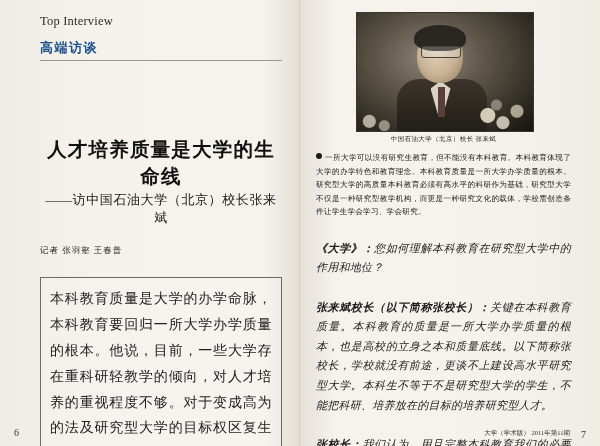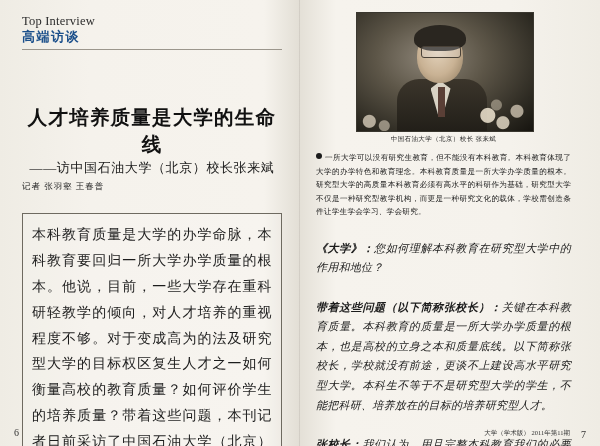--- a/index.html
+++ b/index.html
@@ -21,21 +21,21 @@
     display: flex;
   }
   .page {
     position: relative;
     height: 446px;
     box-sizing: border-box;
     background: #f4f1ea;
   }
   .page-left {
     width: 300px;
-    padding: 14px 18px 0 22px;
+    padding: 14px 18px 0 40px;
     background: linear-gradient(to right, #efece4 0%, #f5f2ec 30%, #f6f3ed 88%, #e2ded5 100%);
   }
   .page-right {
     width: 300px;
     padding: 12px 29px 0 16px;
     background: linear-gradient(to left, #efece4 0%, #f5f2ec 30%, #f6f3ed 88%, #e4e0d7 100%);
   }
   .gutter {
     position: absolute;
     left: 299px;
@@ -51,47 +51,47 @@
     font-size: 12.5px;
     color: #2b2b2b;
     letter-spacing: 0.2px;
     line-height: 1.15;
   }
   .kicker-cn {
     font-size: 13px;
     color: #1b4f8a;
     font-weight: bold;
     letter-spacing: 1.5px;
-    margin-top: 1px;
+    margin-top: 12px;
     line-height: 1.2;
   }
   .rule {
     margin-top: 4px;
     border-top: 1px solid #8d8madd;
     border-top: 1px solid #9b968c;
     width: 100%;
   }
   .headline {
-    margin-top: 54px;
+    margin-top: 75px;
     font-size: 19.5px;
     font-weight: bold;
     letter-spacing: 1.2px;
     color: #111;
     text-align: center;
     font-family: "Liberation Serif", serif;
   }
   .subhead {
     margin-top: 1px;
     font-size: 13px;
     color: #1a1a1a;
     text-align: center;
     letter-spacing: 0.6px;
   }
   .byline {
-    margin-top: 4px;
+    margin-top: 18px;
     font-size: 8.5px;
     color: #222;
     letter-spacing: 1px;
   }
   .lead-box {
     margin-top: 20px;
     border: 1px solid #6e6a60;
     padding: 8px 9px;
     font-size: 14px;
     line-height: 1.85;
@@ -291,21 +291,21 @@
     </div>
 
     <div class="intro-para">
       <span class="bullet"></span><span>一所大学可以没有研究生教育，但不能没有本科教育。本科教育体现了大学的办学特色和教育理念。本科教育质量是一所大学办学质量的根本。研究型大学的高质量本科教育必须有高水平的科研作为基础，研究型大学不仅是一种研究型教学机构，而更是一种研究文化的载体，学校需创造条件让学生学会学习、学会研究。</span>
     </div>
 
     <div class="qa">
       <span class="q-label">《大学》：</span><span>您如何理解本科教育在研究型大学中的作用和地位？</span>
     </div>
     <div class="qa">
-      <span class="a-label">带着这些问题（以下简称张校长）：</span><span>关键在本科教育质量。本科教育的质量是一所大学办学质量的根本，也是高校的立身之本和质量底线。以下简称张校长，学校就没有前途，更谈不上建设高水平研究型大学。本科生不等于不是研究型大学的学生，不能把科研、培养放在的目标的培养研究型人才。</span>
+      <span class="a-label">张来斌校长（以下简称张校长）：</span><span>关键在本科教育质量。本科教育的质量是一所大学办学质量的根本，也是高校的立身之本和质量底线。以下简称张校长，学校就没有前途，更谈不上建设高水平研究型大学。本科生不等于不是研究型大学的学生，不能把科研、培养放在的目标的培养研究型人才。</span>
     </div>
 
     <div class="qa">
       <span class="a-label">张校长：</span><span>我们认为，用且完整本科教育我们的必要条件。因为本科教育是一所大学可以没有研究生，一所大学的本科教育质量的高低，决定了这所学校的水平和品质。我们应该坚持教学与科研相结合的理念，把科研带入课堂，把本科教育提升到新的高度。但是大学生不自己培养优秀的人才，需要把教学作为学校的中心工作，不断提高教学质量。同时，我们要把本科生作为学校的重点任务，不能够只重视研究生教育而忽略本科生教育。我们的教师要把主要精力投入到本科教学中，这是我们办学的根本所在。无论是我们教师的任务还是科研的任务，最终都要落实到人才培养上来。我们还要在本科学中，加强学生和新和践动手能力的培养，真正把本科人才培养落到实处。</span>
     </div>
     <div class="qa">
       <span class="q-label">《大学》：</span><span>请谈谈科教育的融合是本科教育质量提高的基础和保障。</span>
     </div>
 
     <div class="footer-line">大学（学术版）  2011年第11期</div>

